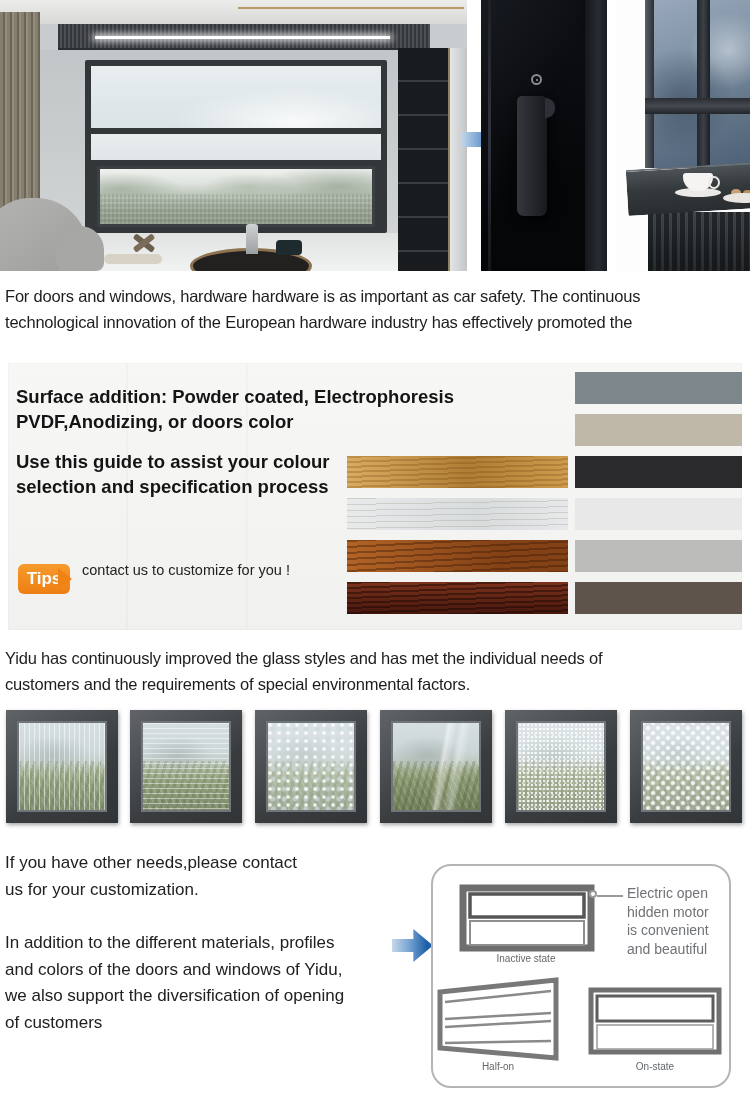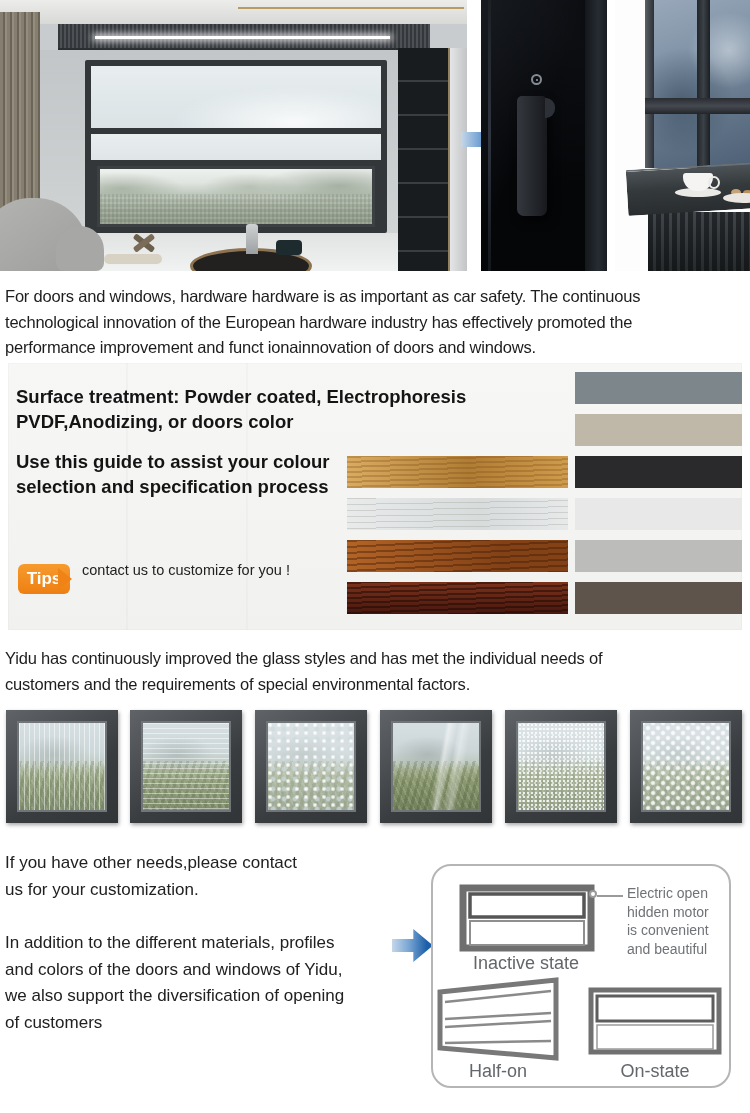--- a/index.html
+++ b/index.html
@@ -149,21 +149,21 @@
       radial-gradient(circle, rgba(255,255,255,.85) 1.3px, transparent 2.8px),
       linear-gradient(rgba(226,233,236,.38),rgba(226,233,236,.38));
       background-size:10px 10px, 10px 10px, 100% 100%; background-position:0 0, 5px 5px; }
 
   
   .bottom-para { position:absolute; color:#212121; font-size:17px; line-height:26.5px; white-space:nowrap; }
   #cust1 { left:5px; top:850px; }
   #cust2 { left:5px; top:930px; }
 
   #diagram-panel { left:431px; top:864px; width:300px; height:224px; border:2px solid #b5b5b5; border-radius:20px; background:#fff; }
-  .diag-label { position:absolute; color:#63676b; font-size:18px; text-align:center; }
+  .diag-label { position:absolute; color:#63676b; font-size:10px; text-align:center; }
   #label-inactive { left:458px; top:953px; width:136px; }
   #label-half { left:437px; top:1061px; width:122px; }
   #label-on { left:588px; top:1061px; width:134px; }
   #svg-inactive { position:absolute; left:459px; top:884px; }
   #svg-half { position:absolute; left:437px; top:977px; }
   #svg-on { position:absolute; left:588px; top:987px; }
   .conn-line { position:absolute; left:597px; top:895px; width:26px; border-top:2px solid #9a9a9a; }
   .conn-dot { position:absolute; left:589px; top:890px; width:8px; height:8px; background:#fff; border:2px solid #9a9a9a; border-radius:50%; }
   .annotation { position:absolute; left:627px; top:884px; color:#6f7276; font-size:14px; line-height:18.5px; white-space:nowrap; }
 </style>
@@ -218,26 +218,25 @@
     <div class="i3-saucer"></div>
     <div class="i3-cup"></div>
     <div class="i3-cookie1"></div>
     <div class="i3-cookie2"></div>
     <div class="i3-plate"></div>
   </div>
 
   <div class="para" id="intro">
     <div>For doors and windows, hardware hardware is as important as car safety. The continuous</div>
     <div>technological innovation of the European hardware industry has effectively promoted the</div>
-    <div>performance improvement and funct ionainnovation of doors and windows.</div>
   </div>
 
   <div class="abs" id="treatment">
     <div class="heading" id="heading1">
-      <div>Surface treatment: Powder coated, Electrophoresis</div>
+      <div>Surface addition: Powder coated, Electrophoresis</div>
       <div>PVDF,Anodizing, or doors color</div>
     </div>
     <div class="heading" id="heading2">
       <div>Use this guide to assist your colour</div>
       <div>selection and specification process</div>
     </div>
     <div class="tips-badge">Tips</div>
     <div class="tips-text">
       <div>contact us to customize for you !</div>
     </div>

